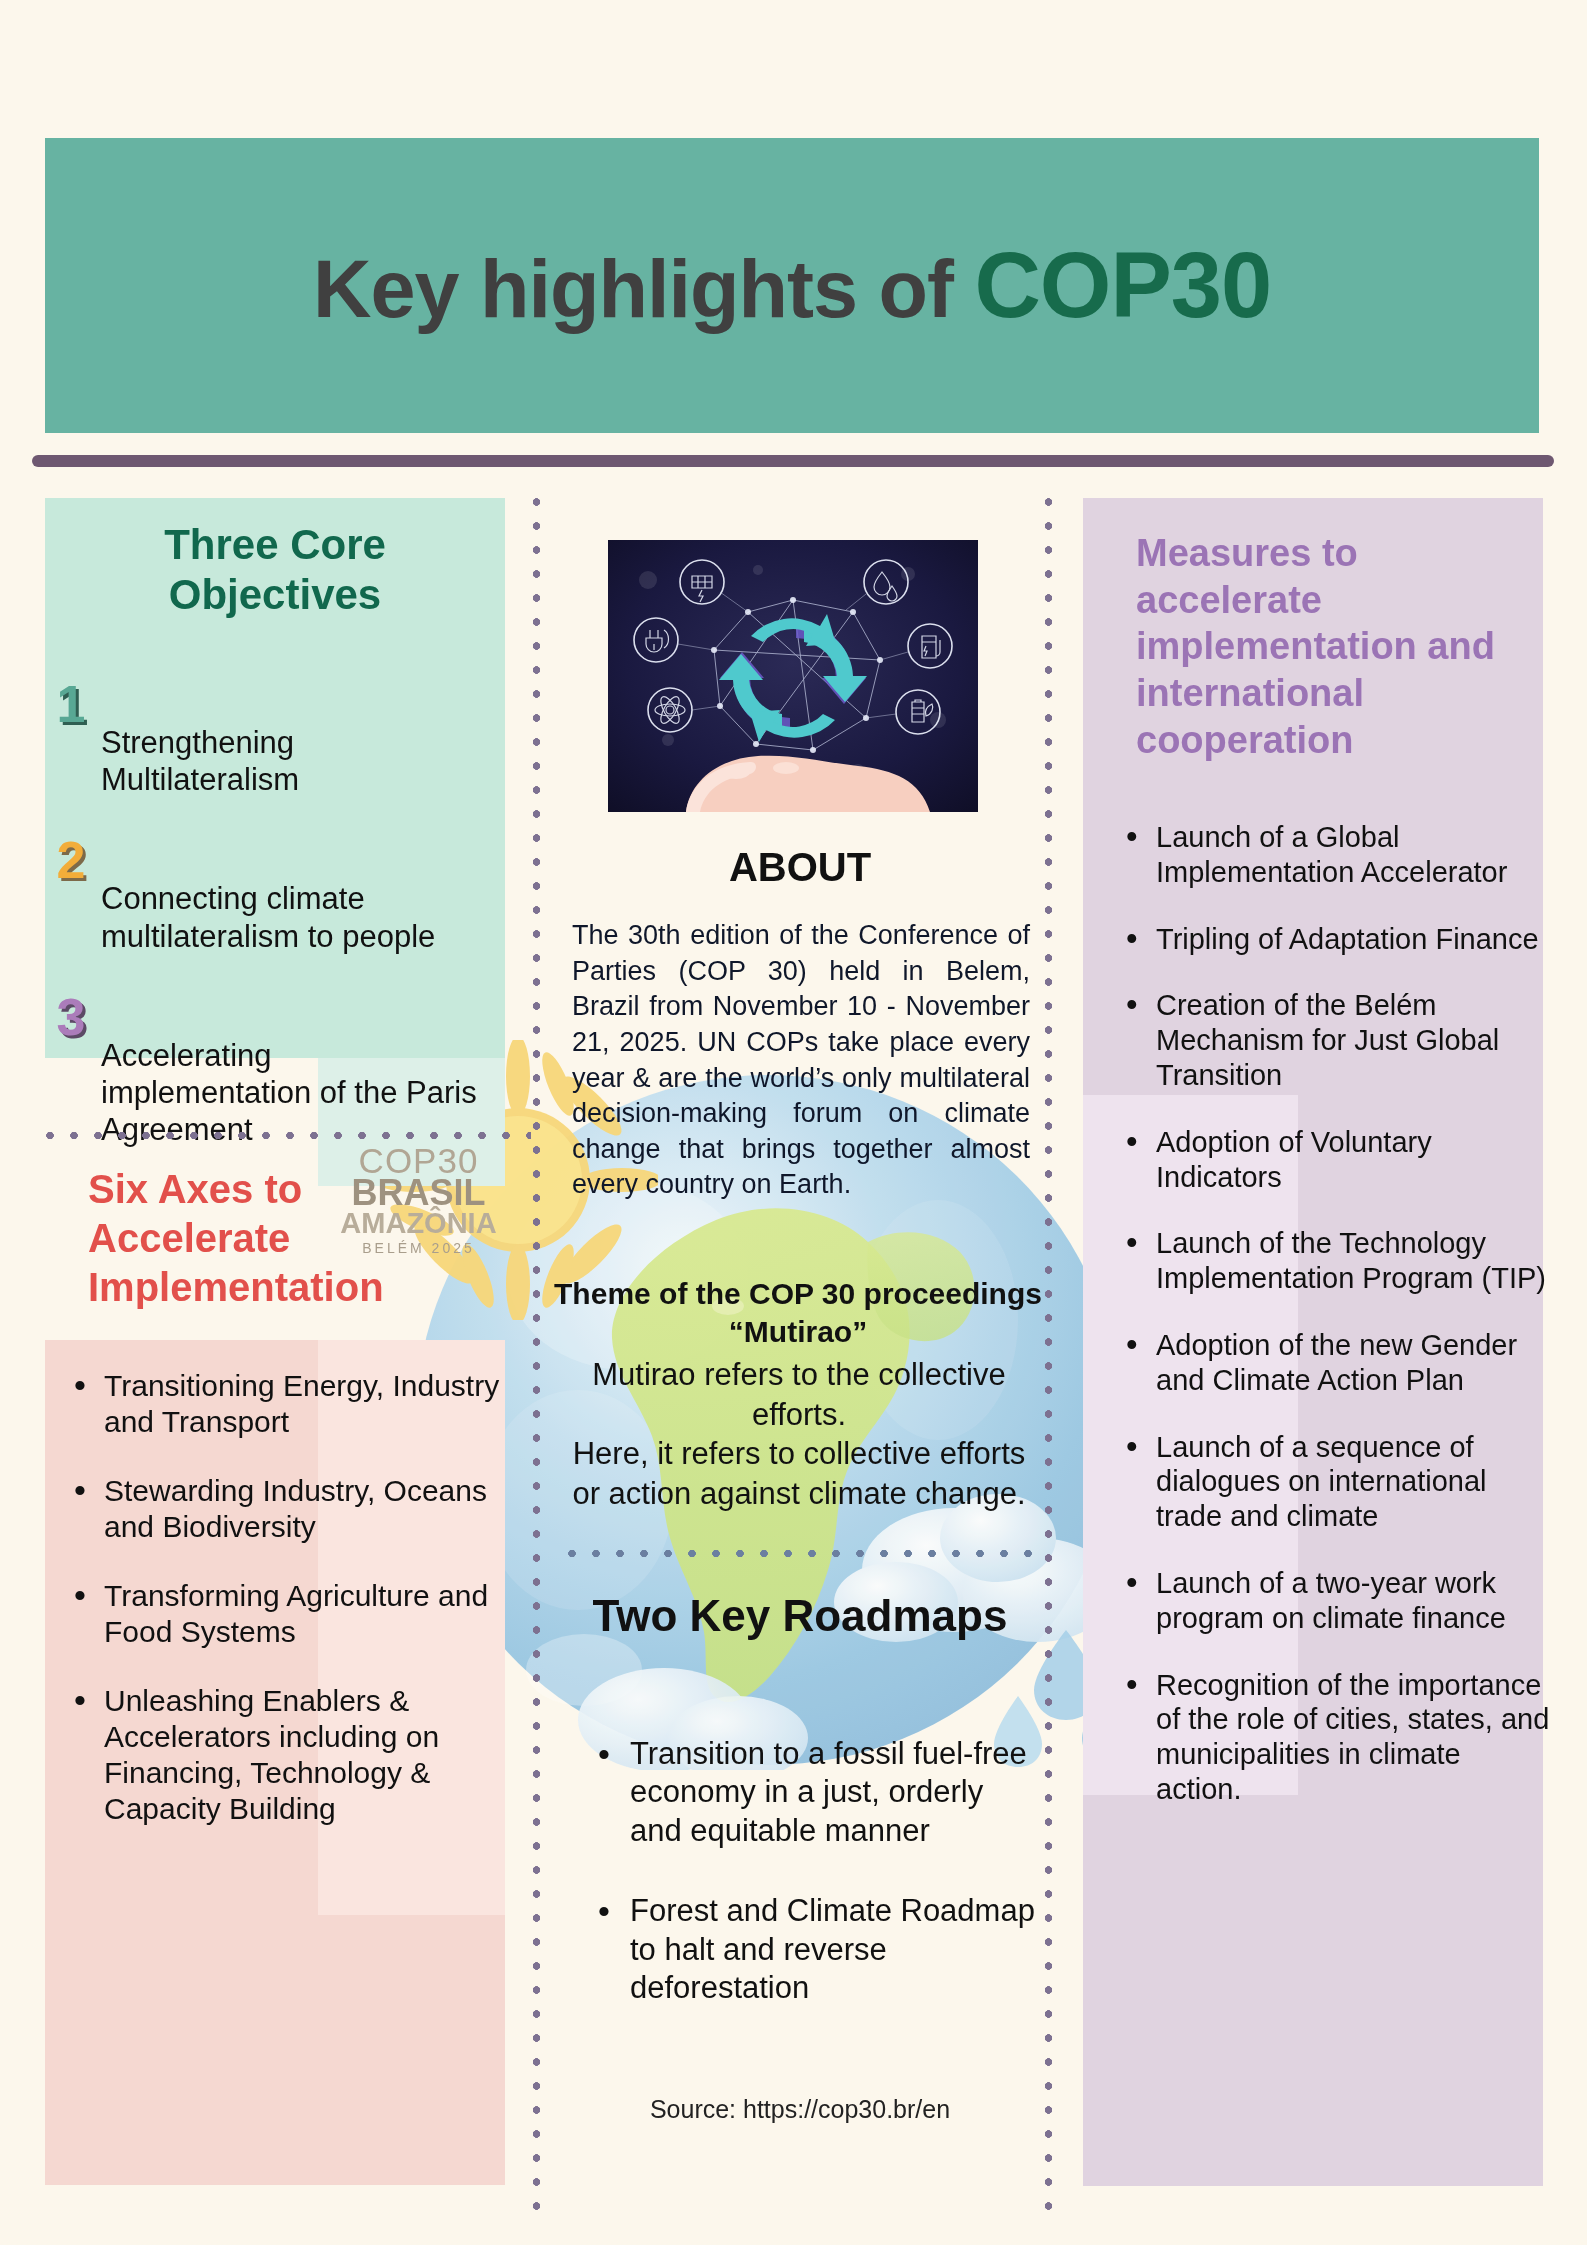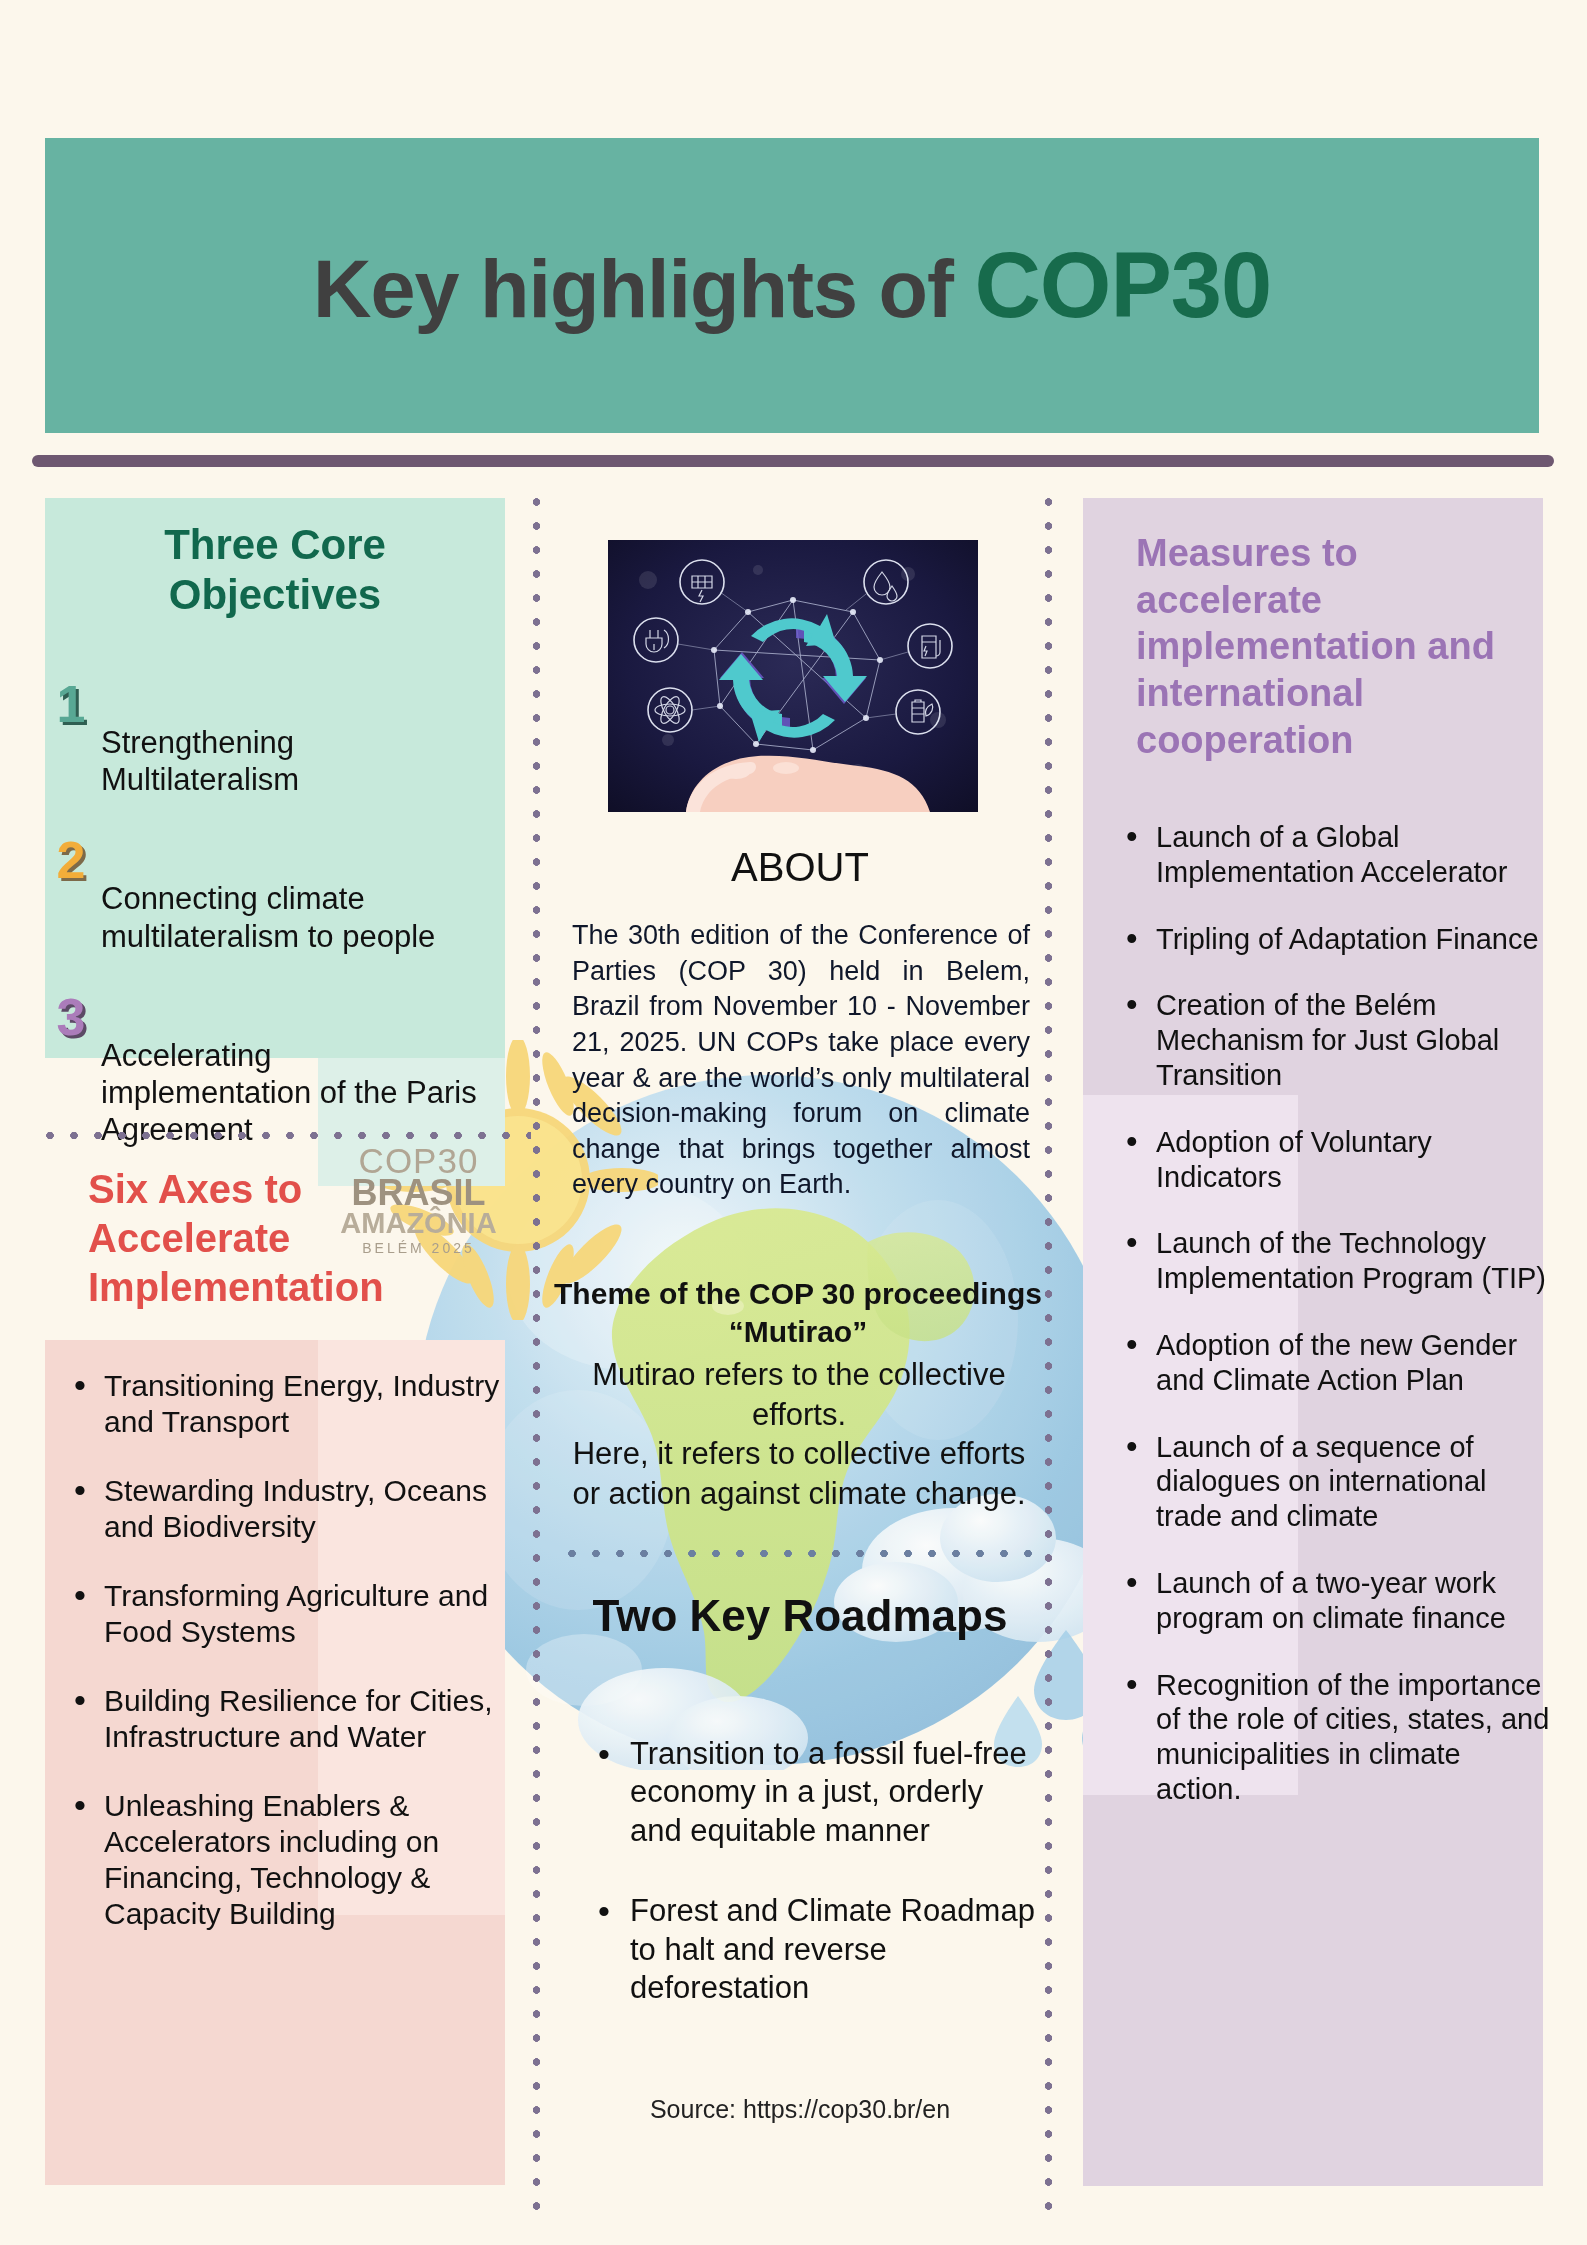--- a/index.html
+++ b/index.html
@@ -131,21 +131,21 @@
   .cop-logo .l4 { font-size: 14px; letter-spacing: 3px; color: #a99e8c; margin-top: 3px; }
 
   
   .hero-img {
     position: absolute; left: 608px; top: 540px;
     width: 370px; height: 272px; z-index: 30;
     background: #12112e; overflow: hidden;
   }
   .about-title {
     left: 560px; top: 845px; width: 480px;
-    text-align: center; font-size: 40px; font-weight: normal; color: #111;
+    text-align: center; font-size: 40px; font-weight: bold; color: #111;
   }
   .about-body {
     left: 572px; top: 918px; width: 458px;
     font-size: 27px; color: #0f172a; line-height: 1.32;
     text-align: justify; text-align-last: left;
   }
   .theme-title {
     left: 548px; top: 1275px; width: 500px;
     text-align: center; font-size: 30px; font-weight: bold; color: #111; line-height: 1.25;
   }
@@ -286,21 +286,20 @@
       <div class="obj-num n3">3</div>
       <div class="obj-text">Accelerating implementation of the Paris Agreement</div>
     </div>
   </div>
 
   <div class="content axes-title">Six Axes to Accelerate Implementation</div>
   <ul class="content axes-list">
     <li>Transitioning Energy, Industry and Transport</li>
     <li>Stewarding Industry, Oceans and Biodiversity</li>
     <li>Transforming Agriculture and Food Systems</li>
-    <li>Building Resilience for Cities, Infrastructure and Water</li>
     <li>Unleashing Enablers &amp; Accelerators including on Financing, Technology &amp; Capacity Building</li>
   </ul>
 
   <div class="cop-logo">
     <div class="l1">COP30</div>
     <div class="l2">BRASIL</div>
     <div class="l3">AMAZÔNIA</div>
     <div class="l4">BELÉM 2025</div>
   </div>
 

